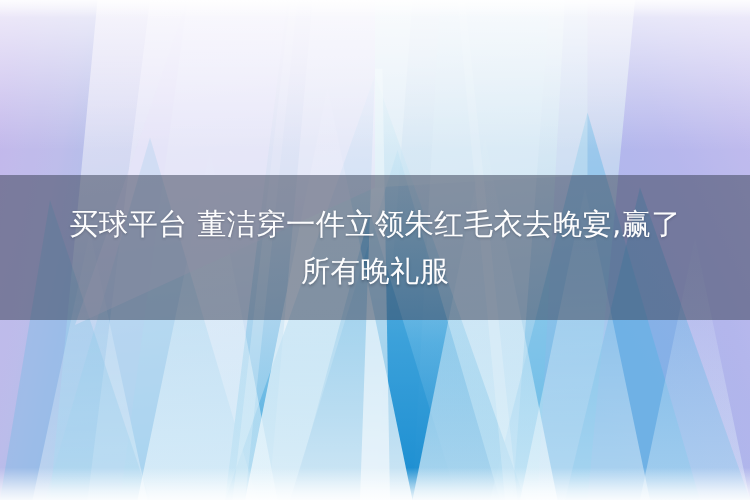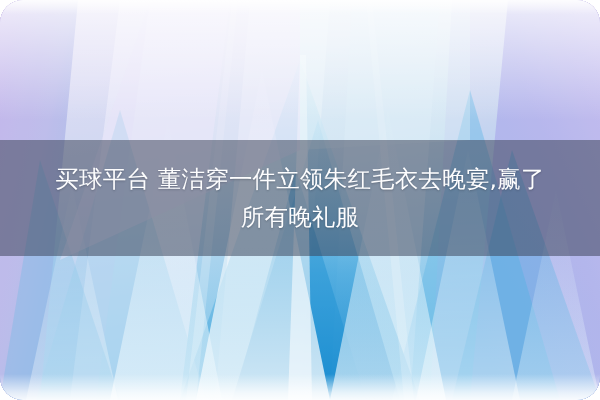--- a/index.html
+++ b/index.html
@@ -10,21 +10,20 @@
   }
   body {
     font-family: "Liberation Sans", "DejaVu Sans", sans-serif;
   }
   #stage {
     position: relative;
     width: 600px;
     height: 400px;
     overflow: hidden;
     background: #4c1d95;
-    border-radius: 23px;
   }
   #bg-svg {
     position: absolute;
     left: 0;
     top: 0;
     width: 600px;
     height: 400px;
     display: block;
   }
   

